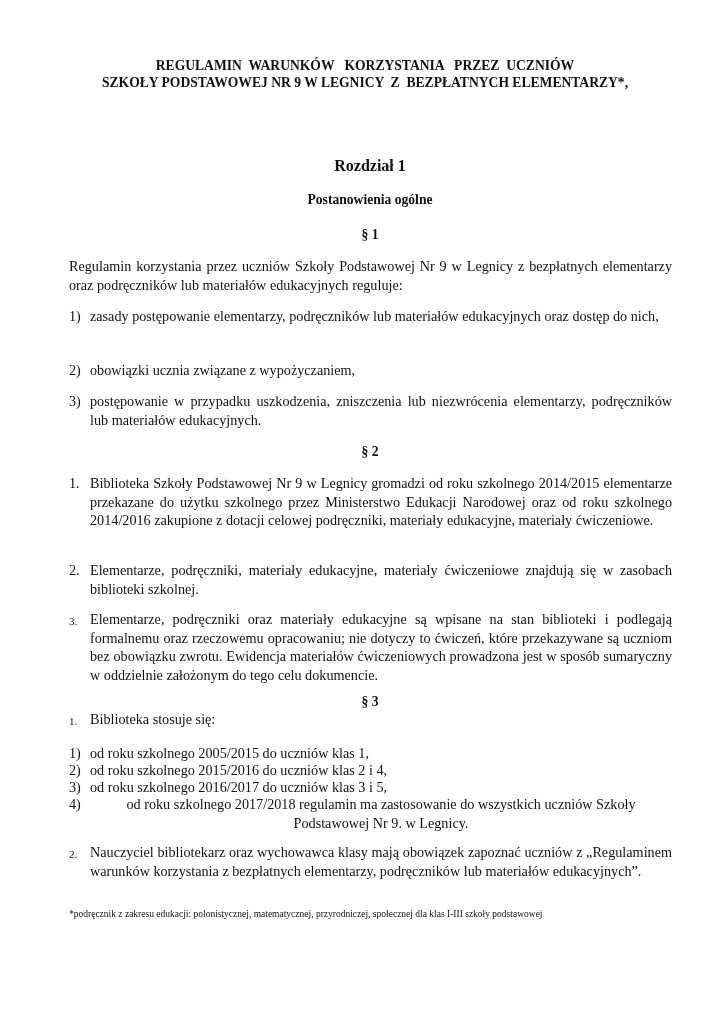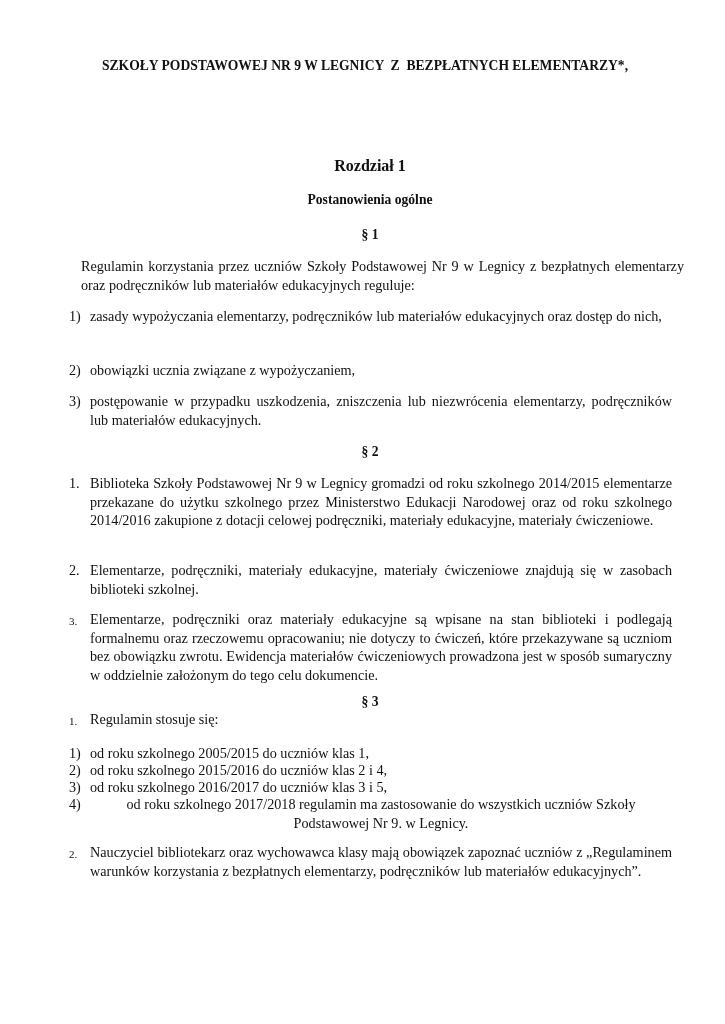--- a/index.html
+++ b/index.html
@@ -8,46 +8,47 @@
   .page { position:absolute; left:0; top:0; width:725px; height:1024px; }
   .title { position:absolute; left:60px; width:610px; top:57px; text-align:center;
            font-weight:bold; font-size:13.6px; line-height:17px; }
   .title div { white-space:pre; }
   .chapter { position:absolute; left:0; width:740px; top:157px; text-align:center;
              font-weight:bold; font-size:16px; }
   .subhead { position:absolute; left:0; width:740px; top:192px; text-align:center;
              font-weight:bold; font-size:13.6px; }
   .para-mark { position:absolute; left:0; width:740px; text-align:center;
                font-weight:bold; font-size:13.6px; }
-  .block { position:absolute; left:81px; width:603px; font-size:14.2px; line-height:18.5px;
+  .block { position:absolute; left:69px; width:603px; font-size:14.2px; line-height:18.5px;
            text-align:justify; }
   .item { position:absolute; left:69px; width:603px; font-size:14.2px; line-height:18.5px; }
   .item .num { position:absolute; left:0; top:0; }
   .item .num.small { font-size:11px; }
   .item .txt { margin-left:21px; text-align:justify; }
   .footnote { position:absolute; left:69px; top:909px; font-size:9.5px; white-space:nowrap; }
 </style>
 </head>
 <body>
 
 <div class="page">
 
   <div class="title">
+    <div>REGULAMIN  WARUNKÓW   KORZYSTANIA   PRZEZ  UCZNIÓW</div>
     <div>SZKOŁY PODSTAWOWEJ NR 9 W LEGNICY  Z  BEZPŁATNYCH ELEMENTARZY*,</div>
   </div>
 
   <div class="chapter">Rozdział 1</div>
   <div class="subhead">Postanowienia ogólne</div>
 
   <div class="para-mark" style="top:227px;">§ 1</div>
   <div class="block" style="top:257px;">Regulamin korzystania przez uczniów Szkoły Podstawowej Nr 9 w Legnicy z  bezpłatnych elementarzy oraz podręczników lub materiałów edukacyjnych reguluje:</div>
 
   <div class="item" style="top:307px;">
     <span class="num">1)</span>
-    <div class="txt">zasady wypożyczania elementarzy, podręczników lub materiałów edukacyjnych oraz dostęp do nich,</div>
+    <div class="txt">zasady postępowanie elementarzy, podręczników lub materiałów edukacyjnych oraz dostęp do nich,</div>
   </div>
   <div class="item" style="top:361px;">
     <span class="num">2)</span>
     <div class="txt">obowiązki ucznia związane z wypożyczaniem,</div>
   </div>
   <div class="item" style="top:392px;">
     <span class="num">3)</span>
     <div class="txt">postępowanie w przypadku uszkodzenia, zniszczenia lub niezwrócenia elementarzy, podręczników lub materiałów edukacyjnych.</div>
   </div>
 
@@ -63,21 +64,21 @@
   </div>
   <div class="item" style="top:610px;">
     <span class="num small" style="top:2px;">3.</span>
     <div class="txt">Elementarze, podręczniki oraz materiały edukacyjne są wpisane na stan biblioteki i podlegają formalnemu oraz rzeczowemu opracowaniu; nie dotyczy to ćwiczeń, które przekazywane są uczniom bez obowiązku zwrotu. Ewidencja materiałów ćwiczeniowych prowadzona jest w sposób sumaryczny w oddzielnie założonym do tego celu dokumencie.</div>
   </div>
 
   <div class="para-mark" style="top:694px;">§ 3</div>
 
   <div class="item" style="top:710px;">
     <span class="num small" style="top:2px;">1.</span>
-    <div class="txt">Regulamin stosuje się:</div>
+    <div class="txt">Biblioteka stosuje się:</div>
   </div>
   <div class="item" style="top:744px;">
     <span class="num">1)</span>
     <div class="txt">od roku szkolnego 2005/2015 do uczniów klas 1,</div>
   </div>
   <div class="item" style="top:761px;">
     <span class="num">2)</span>
     <div class="txt">od roku szkolnego 2015/2016 do uczniów klas 2 i 4,</div>
   </div>
   <div class="item" style="top:778px;">
@@ -86,13 +87,14 @@
   </div>
   <div class="item" style="top:795px;">
     <span class="num">4)</span>
     <div class="txt" style="text-align:center;">od roku szkolnego 2017/2018 regulamin ma zastosowanie do wszystkich uczniów Szkoły Podstawowej Nr 9. w Legnicy.</div>
   </div>
   <div class="item" style="top:843px;">
     <span class="num small" style="top:2px;">2.</span>
     <div class="txt">Nauczyciel bibliotekarz oraz wychowawca klasy  mają obowiązek zapoznać uczniów z „Regulaminem warunków korzystania z bezpłatnych elementarzy, podręczników lub materiałów edukacyjnych”.</div>
   </div>
 
+  <div class="footnote">*podręcznik z zakresu edukacji: polonistycznej, matematycznej, przyrodniczej, społecznej dla klas I-III szkoły podstawowej</div>
 </div>
 
 </body></html>

